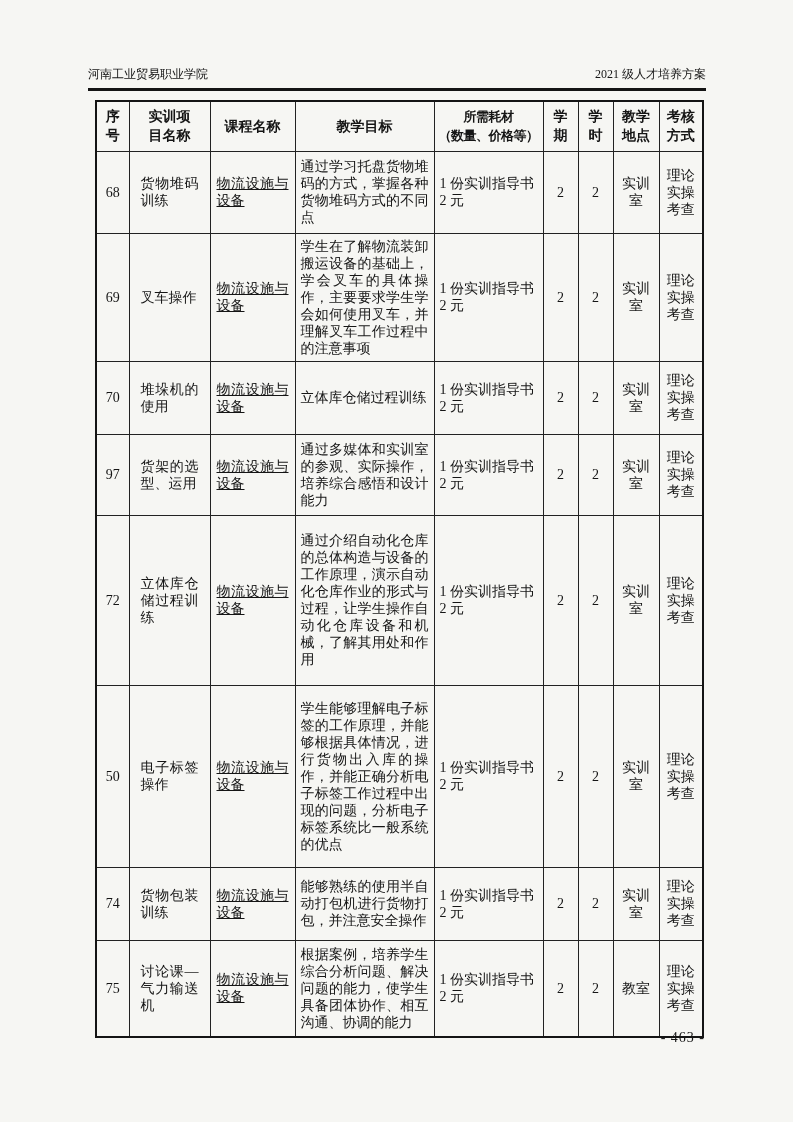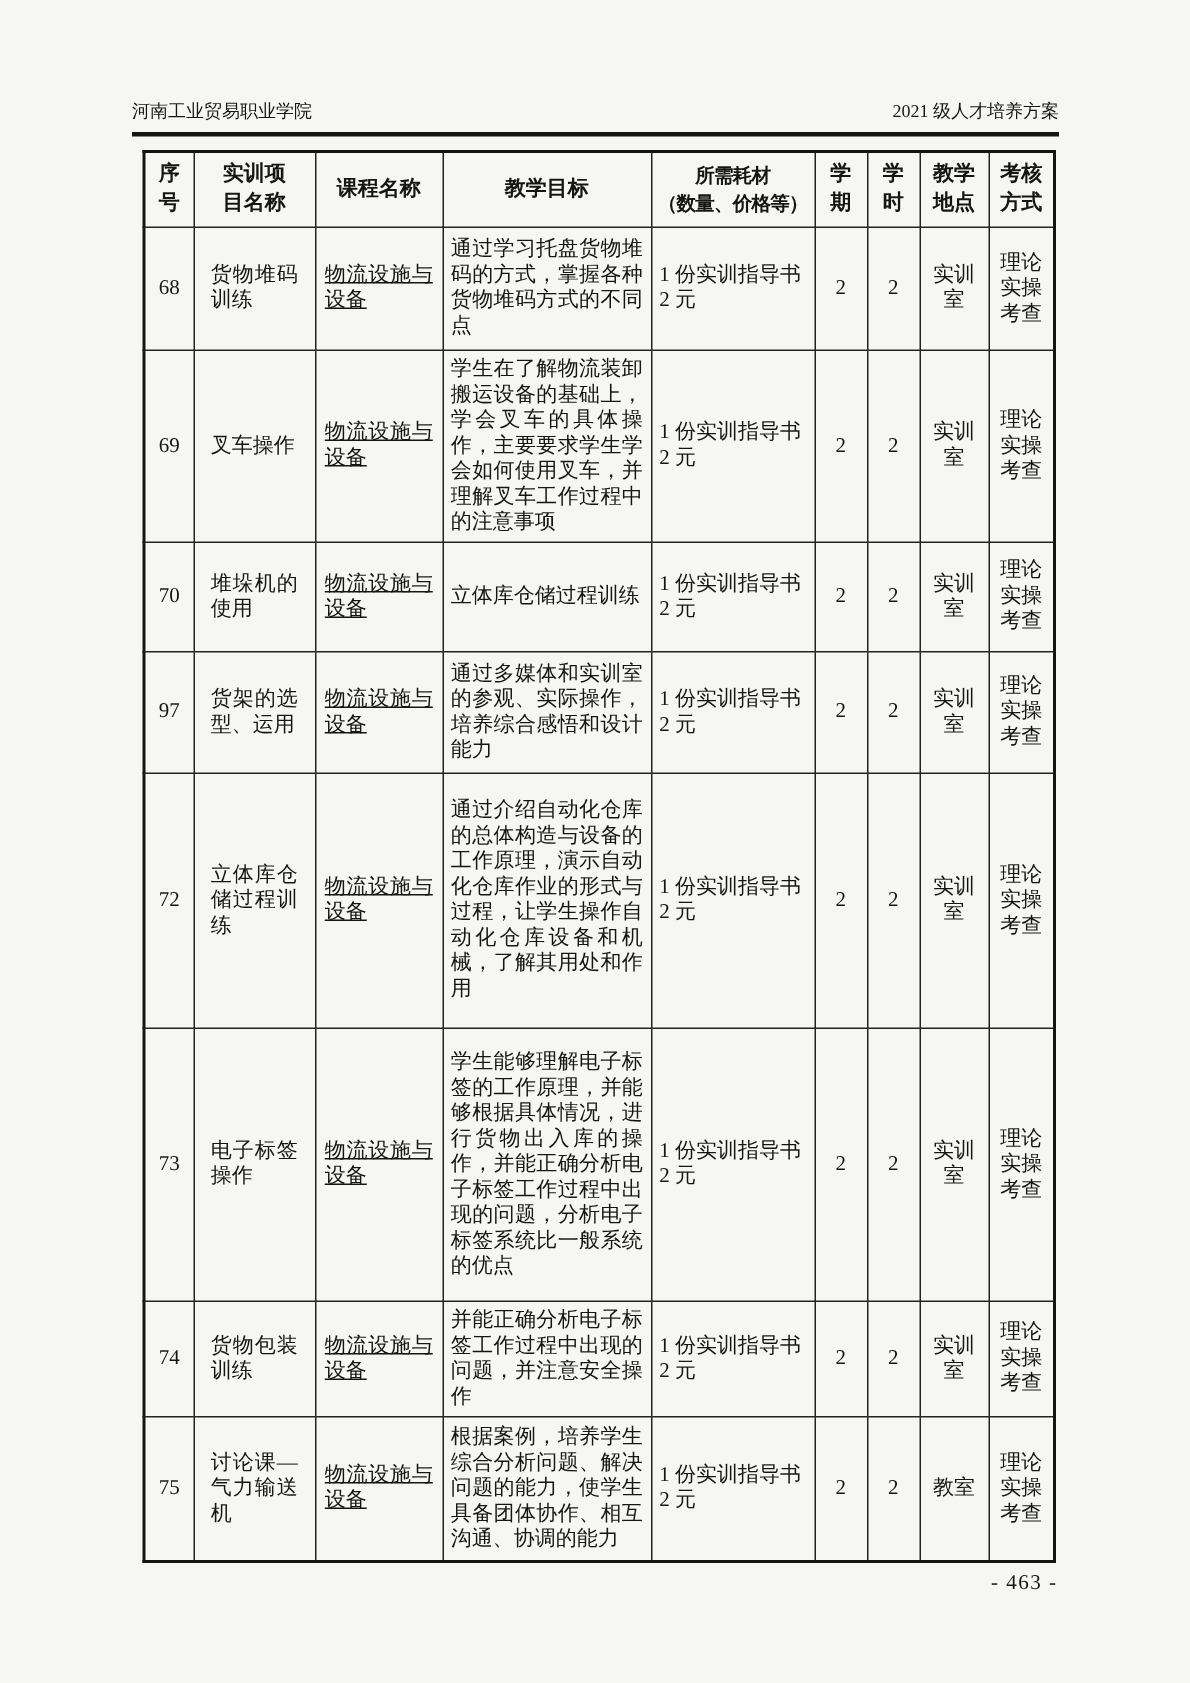--- a/index.html
+++ b/index.html
@@ -54,21 +54,20 @@
   td.col-materials { text-align: left; padding: 4px 5px; }
   td.col-semester, td.col-hours { text-align: center; }
   td.col-location { text-align: center; padding: 19px 4px; }
   td.col-assessment { text-align: center; padding: 4px 2px; }
   .page-footer {
     position: absolute;
     right: 88px; top: 1030px;
     font-size: 14px;
     letter-spacing: 1px;
     text-align: center;
-    margin-top: 18px;
   }
 </style>
 </head>
 <body>
 
 <div class="page-header">
   <span>河南工业贸易职业学院</span>
   <span>2021 级人才培养方案</span>
 </div>
 <div class="header-rule"></div>
@@ -160,36 +159,36 @@
         <td class="col-course">物流设施与设备</td>
         <td class="col-goal">通过介绍自动化仓库的总体构造与设备的工作原理，演示自动化仓库作业的形式与过程，让学生操作自动化仓库设备和机械，了解其用处和作用</td>
         <td class="col-materials">1 份实训指导书
 2 元</td>
         <td class="col-semester">2</td>
         <td class="col-hours">2</td>
         <td class="col-location">实训室</td>
         <td class="col-assessment">理论实操考查</td>
       </tr>
       <tr style="height: 182px;">
-        <td class="col-no">73</td>
+        <td class="col-no">50</td>
         <td class="col-project">电子标签操作</td>
         <td class="col-course">物流设施与设备</td>
         <td class="col-goal">学生能够理解电子标签的工作原理，并能够根据具体情况，进行货物出入库的操作，并能正确分析电子标签工作过程中出现的问题，分析电子标签系统比一般系统的优点</td>
         <td class="col-materials">1 份实训指导书
 2 元</td>
         <td class="col-semester">2</td>
         <td class="col-hours">2</td>
         <td class="col-location">实训室</td>
         <td class="col-assessment">理论实操考查</td>
       </tr>
       <tr style="height: 68px;">
         <td class="col-no">74</td>
         <td class="col-project">货物包装训练</td>
         <td class="col-course">物流设施与设备</td>
-        <td class="col-goal">并能正确分析电子标签工作过程中出现的问题，并注意安全操作</td>
+        <td class="col-goal">能够熟练的使用半自动打包机进行货物打包，并注意安全操作</td>
         <td class="col-materials">1 份实训指导书
 2 元</td>
         <td class="col-semester">2</td>
         <td class="col-hours">2</td>
         <td class="col-location">实训室</td>
         <td class="col-assessment">理论实操考查</td>
       </tr>
       <tr style="height: 97px;">
         <td class="col-no">75</td>
         <td class="col-project">讨论课—气力输送机</td>

